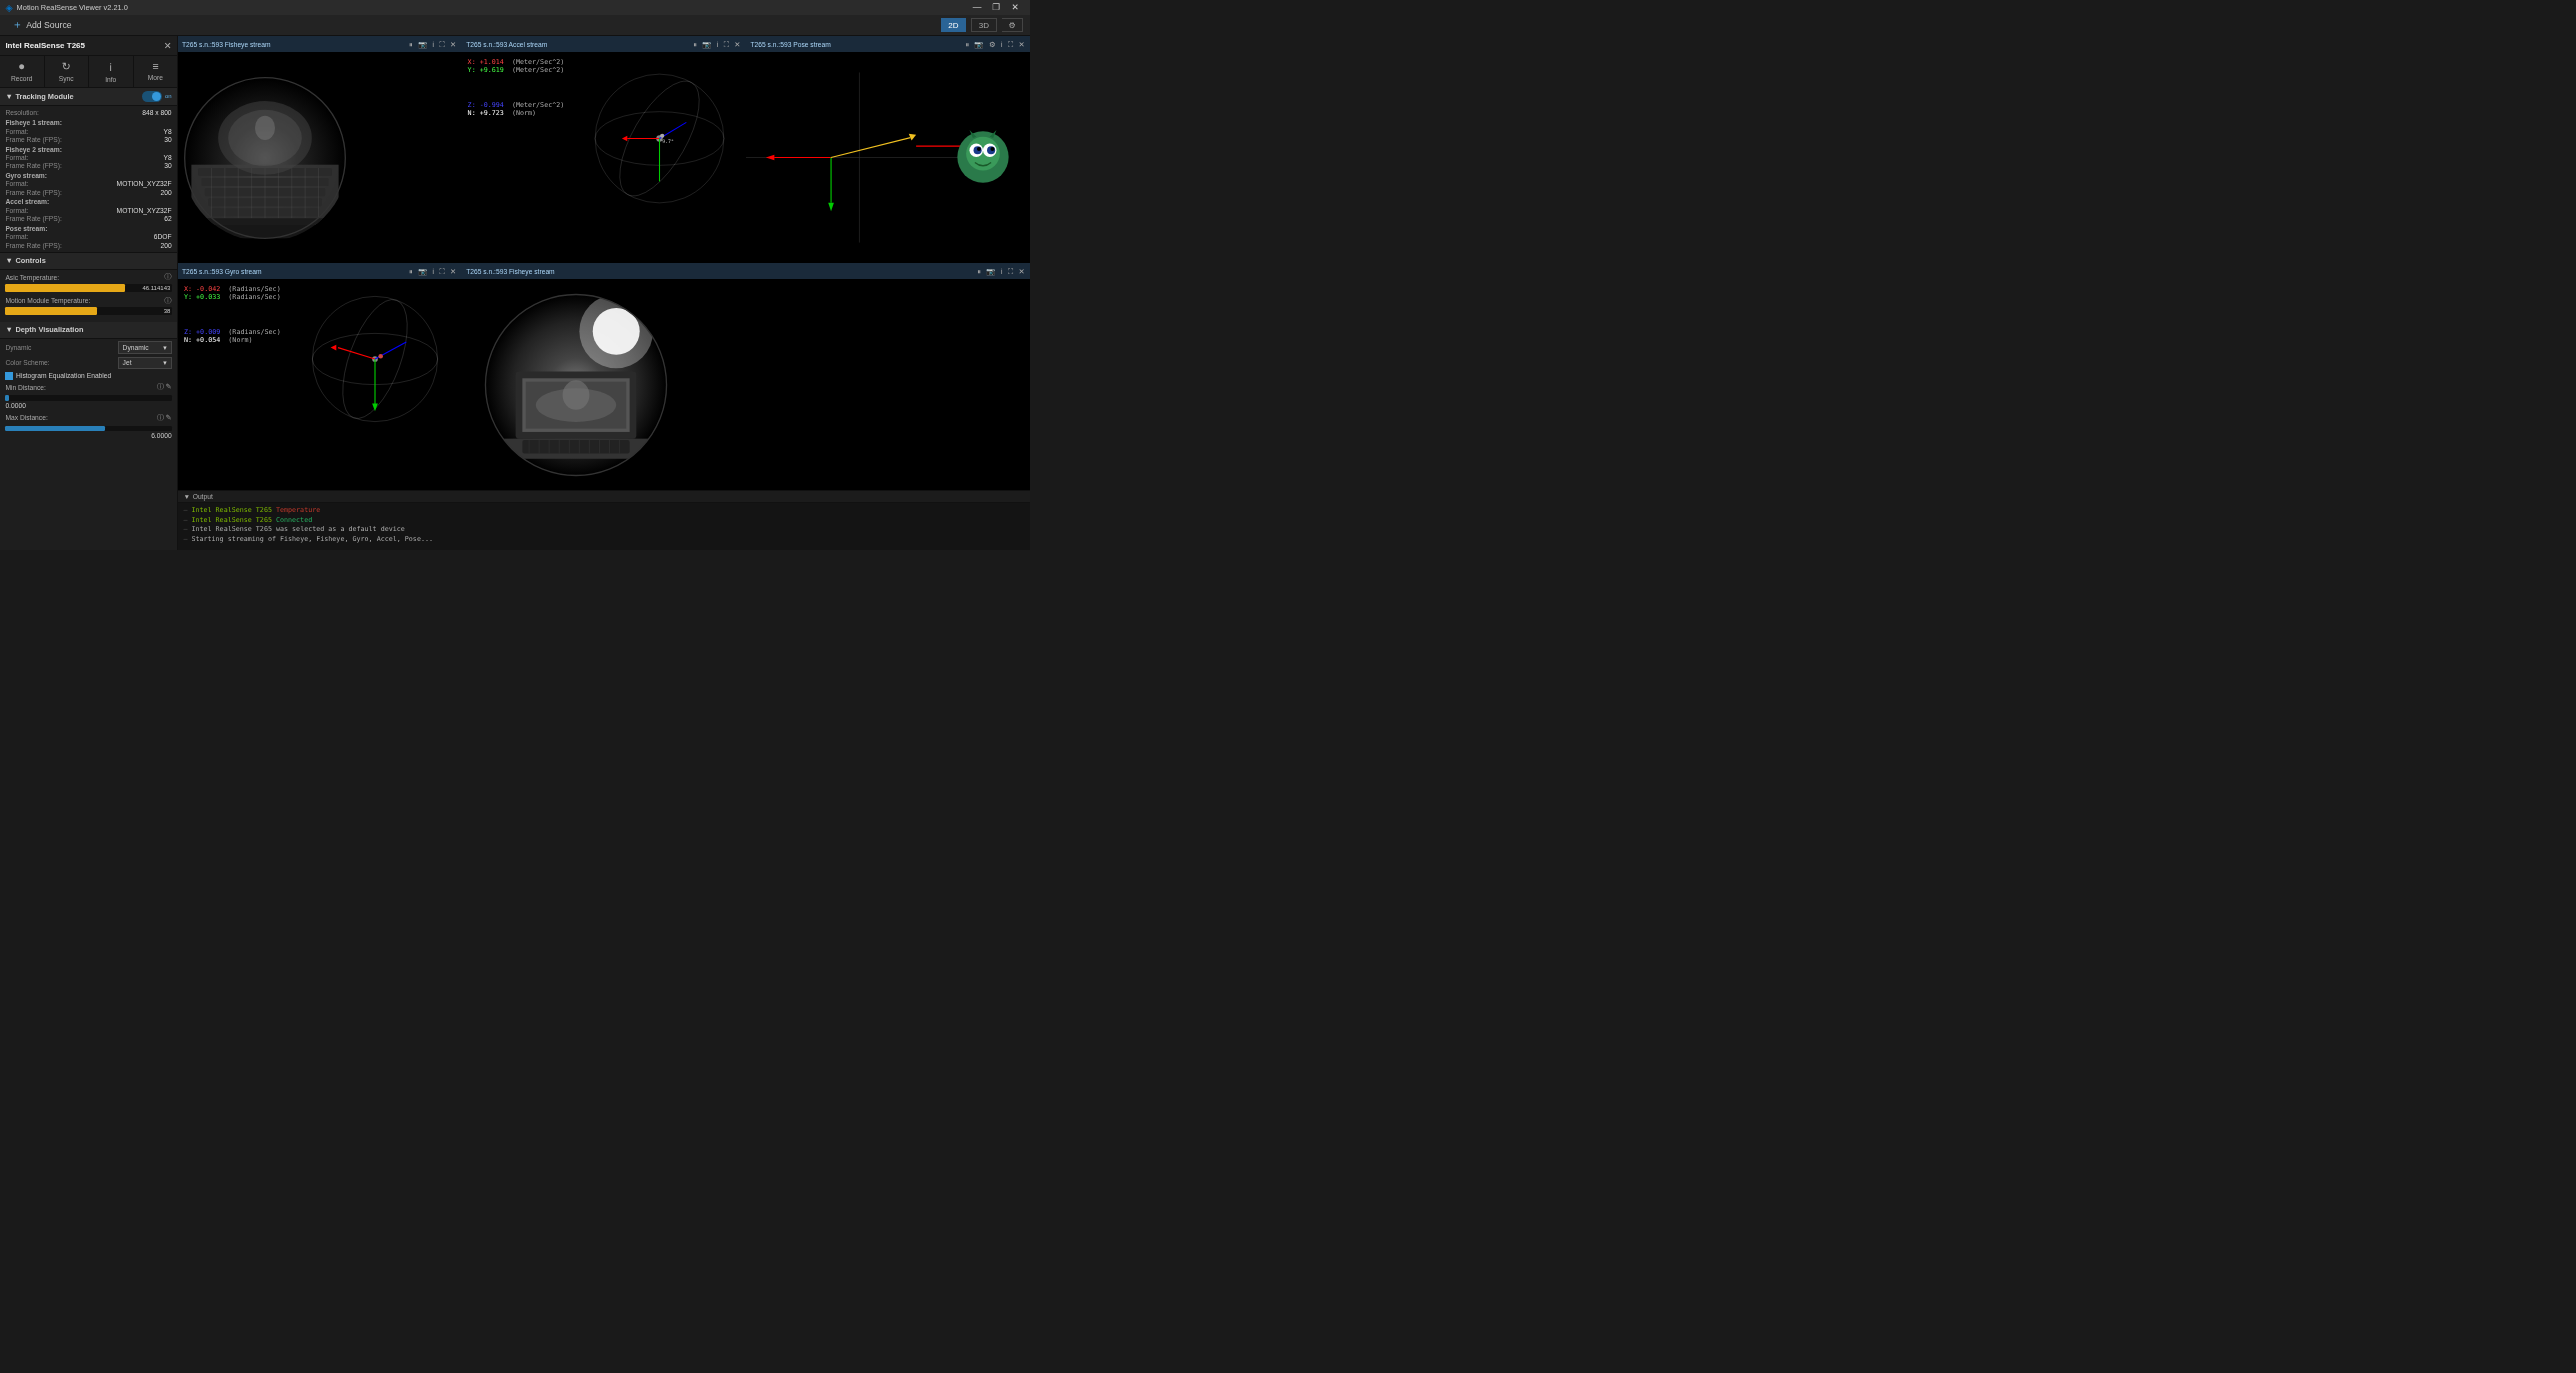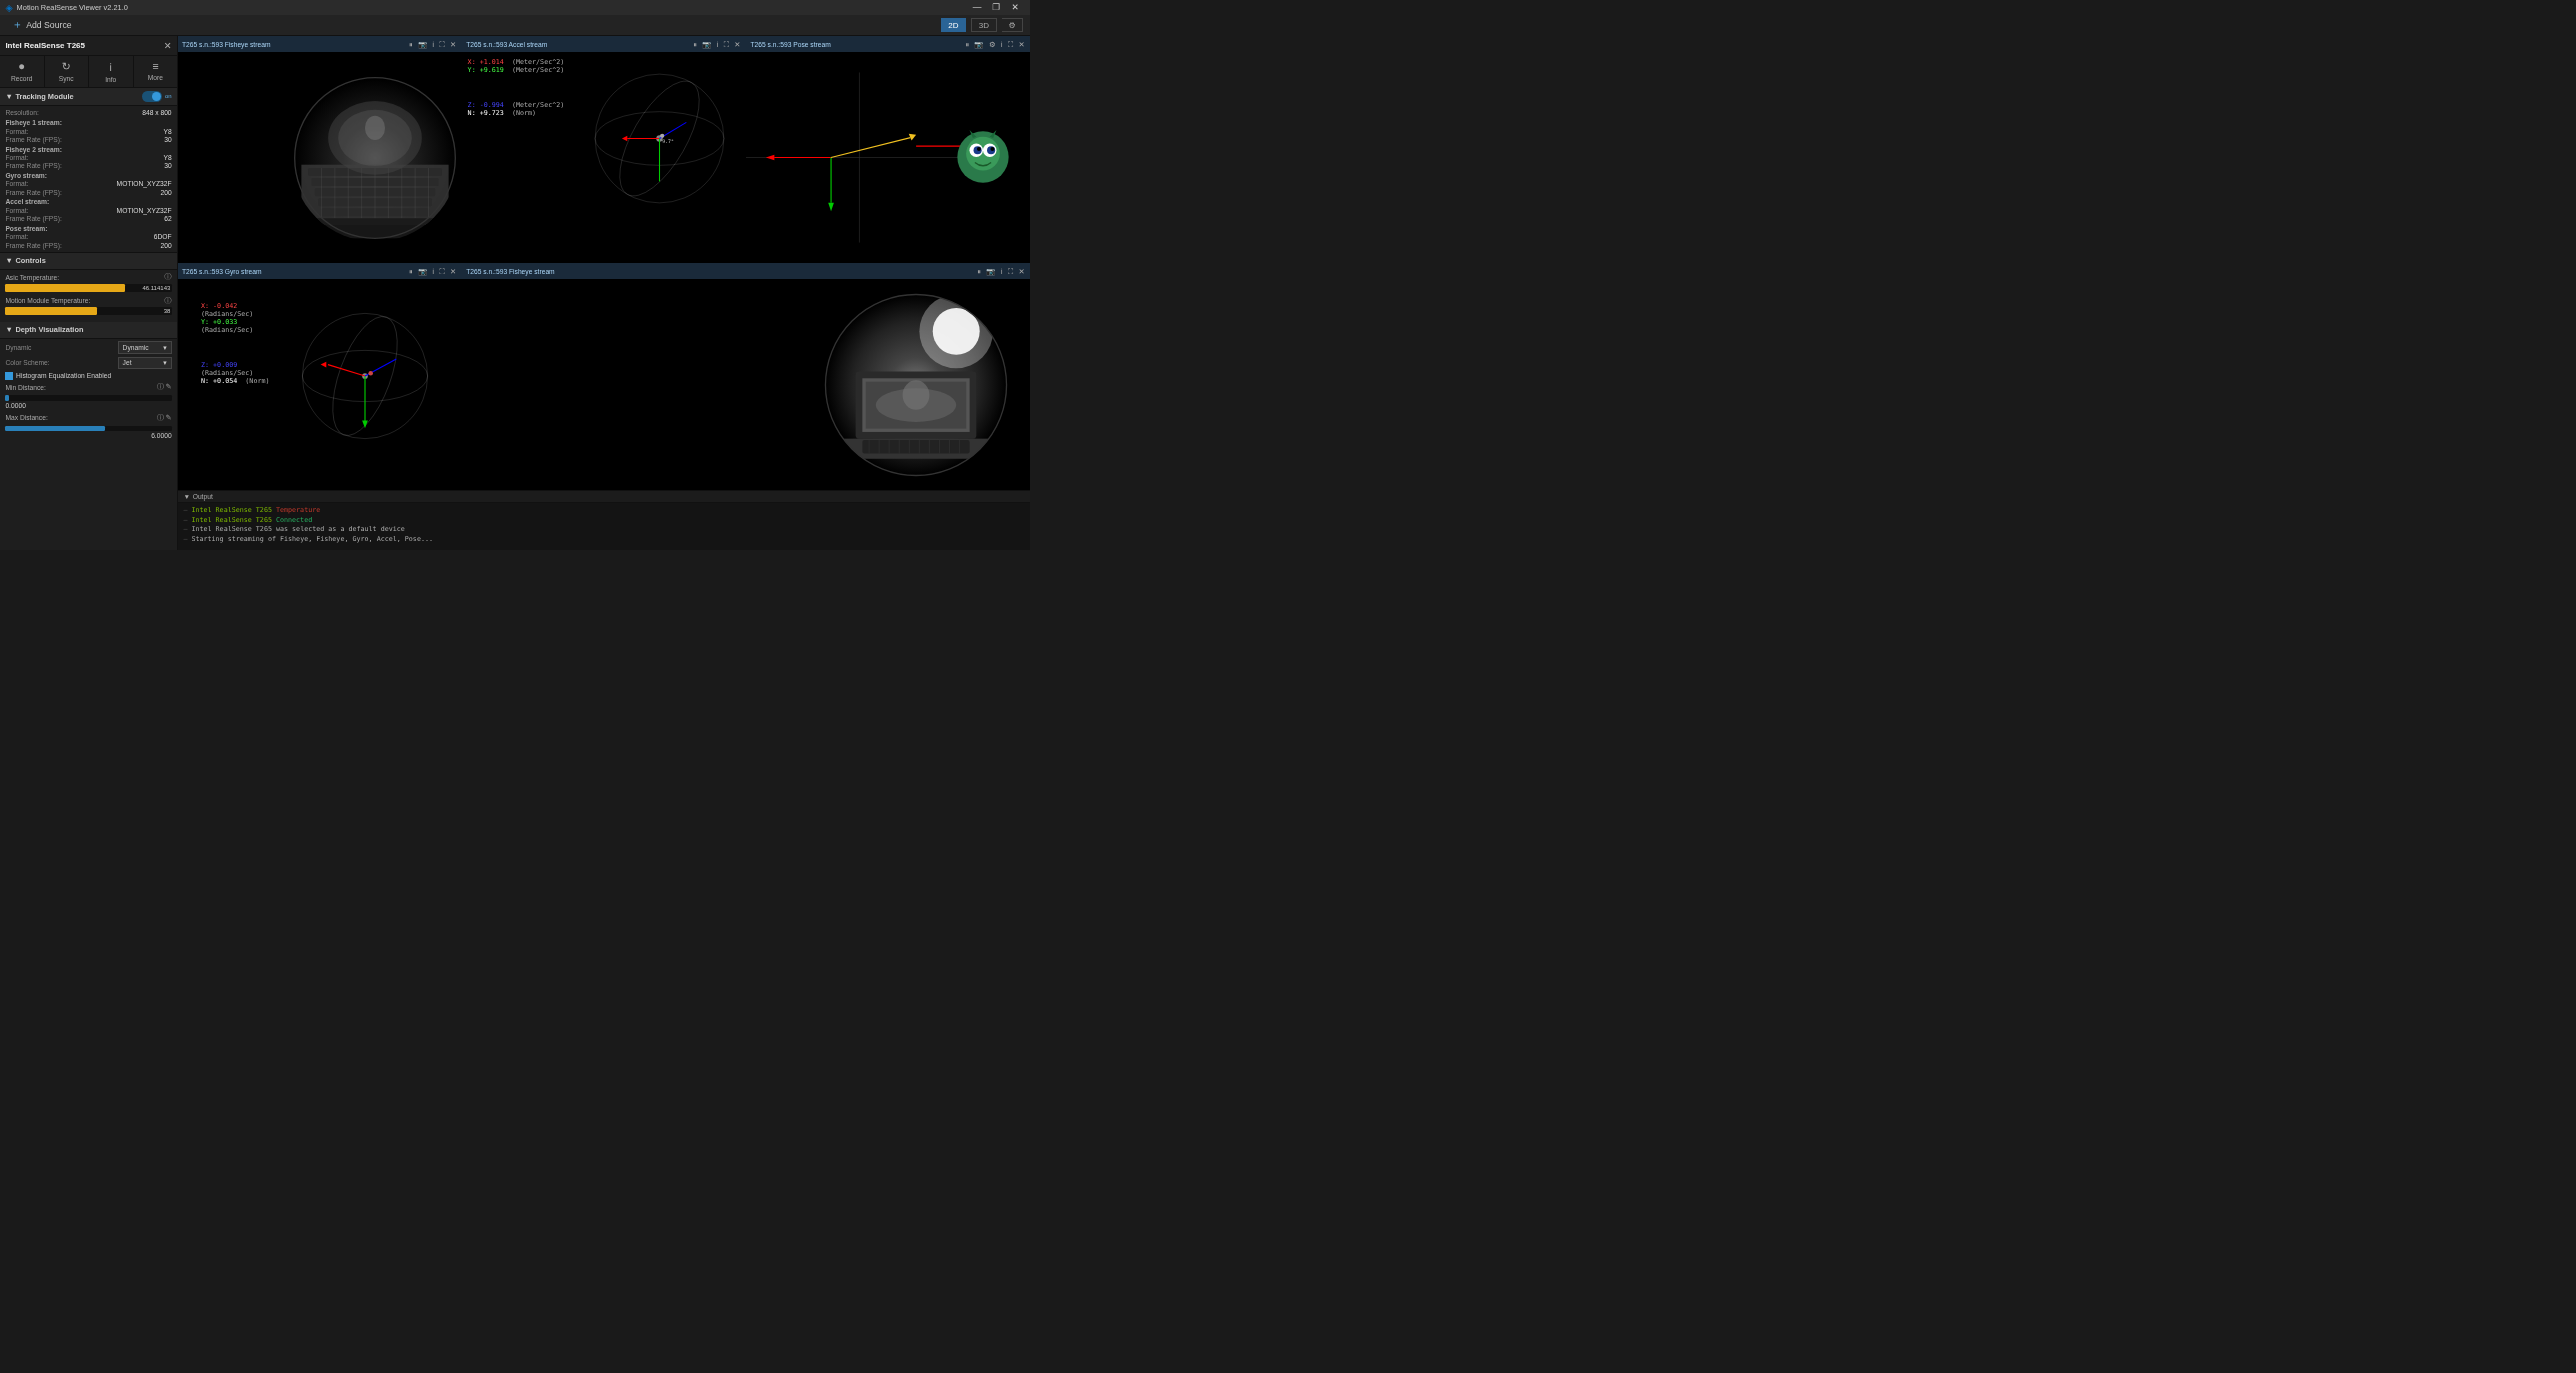--- a/index.html
+++ b/index.html
@@ -200,21 +200,21 @@
       padding: 1.3px 4px; background: #1a2a3a; height: 16px; flex-shrink: 0;
     }
     .stream-title { color: #aad4f5; font-size: 6.7px; }
     .stream-controls { display: flex; gap: 2.7px; align-items: center; }
     .stream-btn {
       background: none; border: none; color: #aaa; cursor: pointer; font-size: 7.4px;
       padding: 0 1.3px;
     }
 
     .stream-content {
-      flex: 1; display: flex; align-items: center; justify-content: flex-end;
+      flex: 1; display: flex; align-items: center; justify-content: space-between;
       position: relative; overflow: hidden;
     }
     .telemetry-data {
       position: absolute; top: 4px; left: 5.4px; font-size: 6.7px; font-family: monospace;
     }
     .telem-x { color: #ff4444; }
     .telem-y { color: #44ff44; }
     .telem-z { color: #4444ff; margin-top: 27px; }
     .telem-n { color: #ffffff; }
 
@@ -628,21 +628,21 @@
         <div class="stream-header">
           <span class="stream-title">T265 s.n.:593 Gyro stream</span>
           <div class="stream-controls">
             <button class="stream-btn">⏸</button>
             <button class="stream-btn">📷</button>
             <button class="stream-btn">ℹ</button>
             <button class="stream-btn">⛶</button>
             <button class="stream-btn">✕</button>
           </div>
         </div>
-        <div class="stream-content" style="flex-direction:row;align-items:flex-start;padding:23px;">
+        <div class="stream-content" style="flex-direction:row;align-items:flex-start;padding:6px;">
 
           <div class="telemetry-data" style="position:relative;top:0;left:0;margin-right:13.4px;">
             <div class="telem-x">
               X: <span>-0.042</span>&nbsp;
               <span style="color:#aaa;">(Radians/Sec)</span>
             </div>
             <div class="telem-y">
               Y: <span>+0.033</span>&nbsp;
               <span style="color:#aaa;">(Radians/Sec)</span>
             </div>

